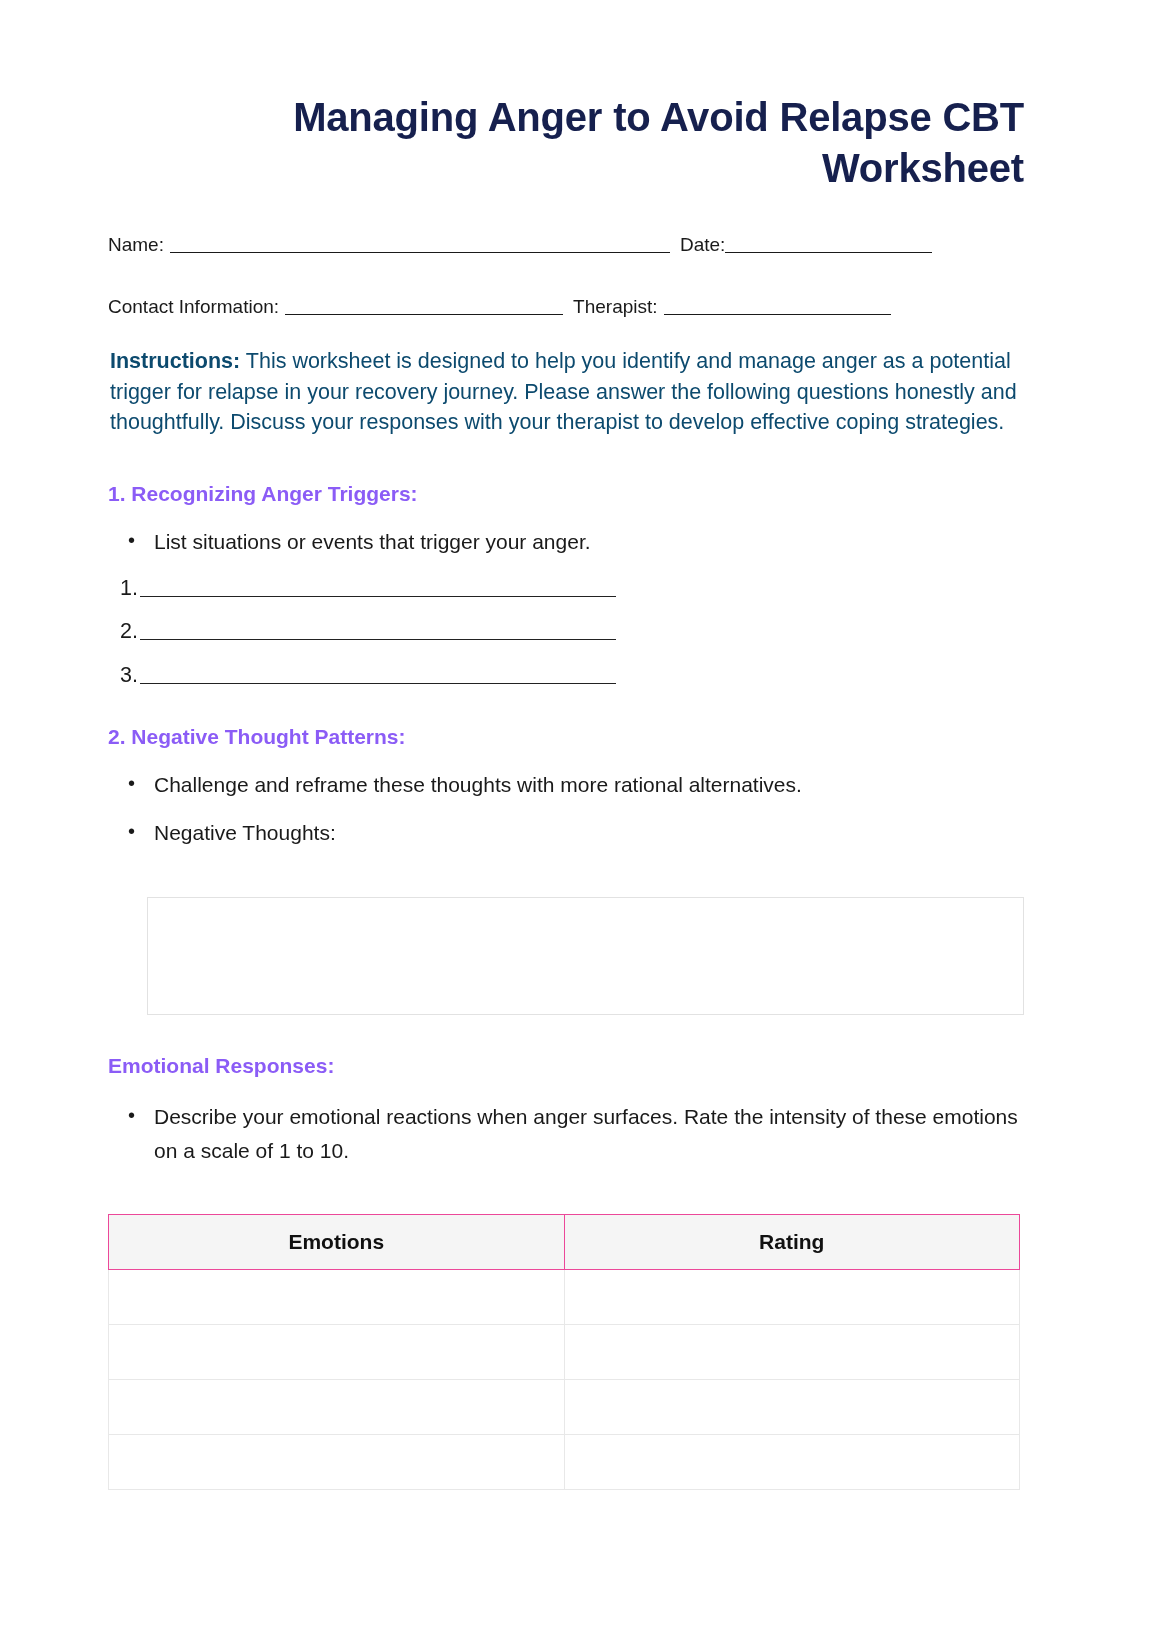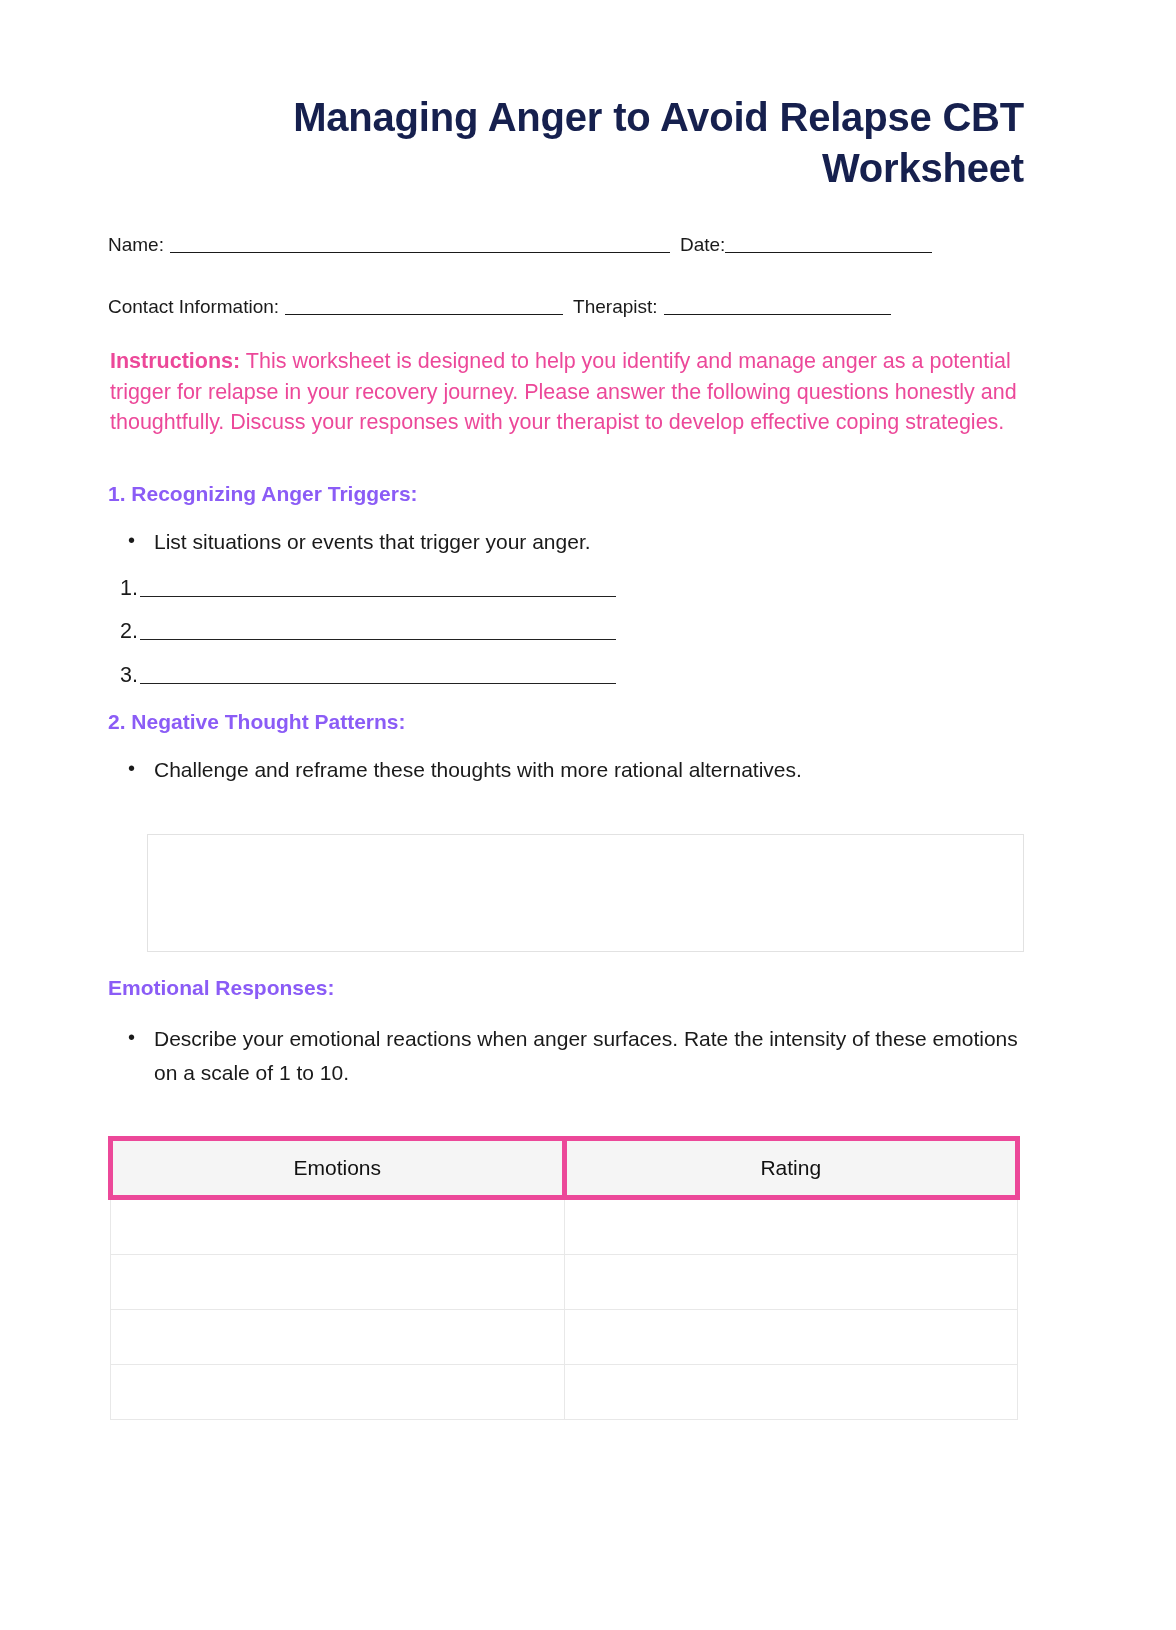--- a/index.html
+++ b/index.html
@@ -61,34 +61,34 @@
   .fill.contact-fill { width: 278px; margin-left: 6px; }
   .fill.therapist-fill { width: 227px; margin-left: 6px; }
   .gap-sm { display:inline-block; width: 10px; }
 
   
   .instructions {
     margin-top: 30px;
     font-size: 21.5px;
     line-height: 1.42;
     text-align: left;
-    color: #ec4899;
+    color: #0c4a6e;
     padding-left: 2px;
   }
   .instructions b { font-weight: bold; }
 
   
   .section-heading {
     font-size: 21px;
     font-weight: bold;
     color: #8b5cf6;
     margin-top: 44px;
     margin-bottom: 0;
   }
-  .section-heading.tight { margin-top: 24px; }
+  .section-heading.tight { margin-top: 39px; }
 
   
   ul.bullets {
     list-style: none;
     margin: 22px 0 0 0;
     padding: 0 0 0 16px;
   }
   ul.bullets li {
     position: relative;
     font-size: 21px;
@@ -145,23 +145,23 @@
   
   .emotions-table {
     margin-top: 46px;
     width: 912px;
     border-collapse: collapse;
     table-layout: fixed;
     border: 1px solid #e3e3e3;
   }
   .emotions-table th {
     background: #f5f5f5;
-    border: 5px solid #ec4899;
+    border: 1px solid #ec4899;
     font-size: 21px;
-    font-weight: normal;
+    font-weight: bold;
     color: #111111;
     text-align: center;
     height: 54px;
     padding: 0;
   }
   .emotions-table td {
     border: 1px solid #e8e8e8;
     height: 54px;
     padding: 0;
     background: #ffffff;
@@ -195,20 +195,21 @@
     </ul>
     <div class="numbered-lines">
       <div class="num-line"><span class="lbl">1.</span><span class="rule"></span></div>
       <div class="num-line"><span class="lbl">2.</span><span class="rule"></span></div>
       <div class="num-line"><span class="lbl">3.</span><span class="rule"></span></div>
     </div>
 
     <h2 class="section-heading tight">2. Negative Thought Patterns:</h2>
     <ul class="bullets">
       <li>Challenge and reframe these thoughts with more rational alternatives.</li>
+      <li>Negative Thoughts:</li>
     </ul>
     <div class="answer-box"></div>
 
     <h2 class="section-heading tight">Emotional Responses:</h2>
     <ul class="bullets wide">
       <li>Describe your emotional reactions when anger surfaces. Rate the intensity of these emotions on a scale of 1 to 10.</li>
     </ul>
 
     <table class="emotions-table">
       <colgroup>

